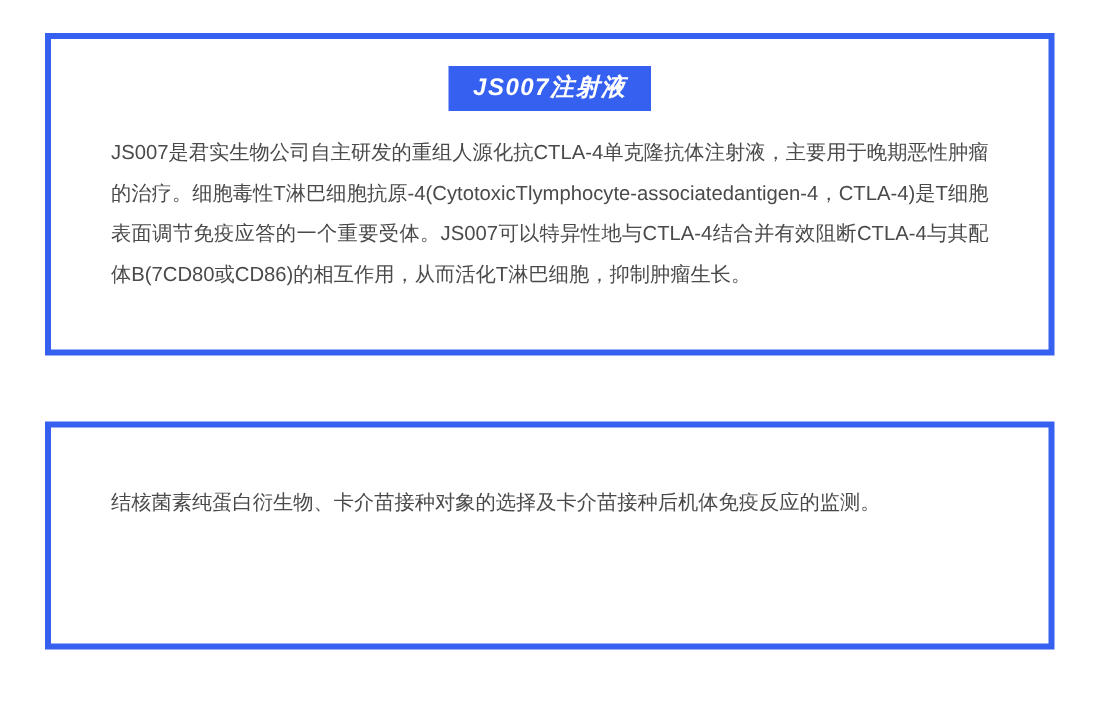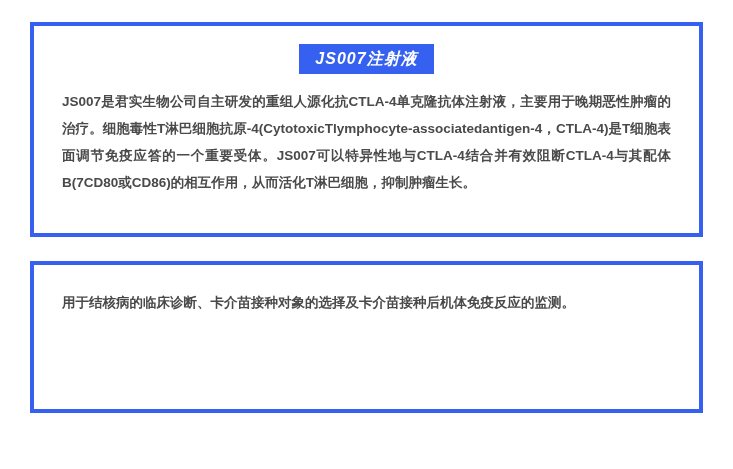--- a/index.html
+++ b/index.html
@@ -14,21 +14,21 @@
     overflow: hidden;
   }
   .page {
     position: relative;
     width: 733px;
     height: 469px;
     box-sizing: border-box;
     padding: 22px 30px;
     display: flex;
     flex-direction: column;
-    gap: 24px;
+    gap: 44px;
   }
   .card {
     box-sizing: border-box;
     border: 4px solid #3661f0;
     background: #ffffff;
     padding: 18px 26px 22px 26px;
   }
   .card-1 { min-height: 215px; }
   .card-2 { min-height: 152px; }
 
@@ -45,37 +45,36 @@
     font-style: italic;
     letter-spacing: 1px;
     padding: 5px 16px 6px 16px;
     line-height: 1.2;
   }
   .body-text {
     color: #4a4a4a;
     font-size: 13.5px;
     line-height: 2.0;
     text-align: justify;
-    margin: 0;
+    margin: 12px;
     padding: 0 2px;
-    font-weight: bold;
   }
   .card-2 .body-text {
     padding-top: 6px;
   }
 </style>
 </head>
 <body>
 
 <div class="page">
 
   <section class="card card-1">
     <div class="title-wrap">
       <span class="title">JS007注射液</span>
     </div>
     <p class="body-text">JS007是君实生物公司自主研发的重组人源化抗CTLA-4单克隆抗体注射液，主要用于晚期恶性肿瘤的治疗。细胞毒性T淋巴细胞抗原-4(CytotoxicTlymphocyte-associatedantigen-4，CTLA-4)是T细胞表面调节免疫应答的一个重要受体。JS007可以特异性地与CTLA-4结合并有效阻断CTLA-4与其配体B(7CD80或CD86)的相互作用，从而活化T淋巴细胞，抑制肿瘤生长。</p>
   </section>
 
   <section class="card card-2">
-    <p class="body-text">用于结核病的临床诊断、卡介苗接种对象的选择及卡介苗接种后机体免疫反应的监测。</p>
+    <p class="body-text">结核菌素纯蛋白衍生物、卡介苗接种对象的选择及卡介苗接种后机体免疫反应的监测。</p>
   </section>
 
 </div>
 
 </body></html>

